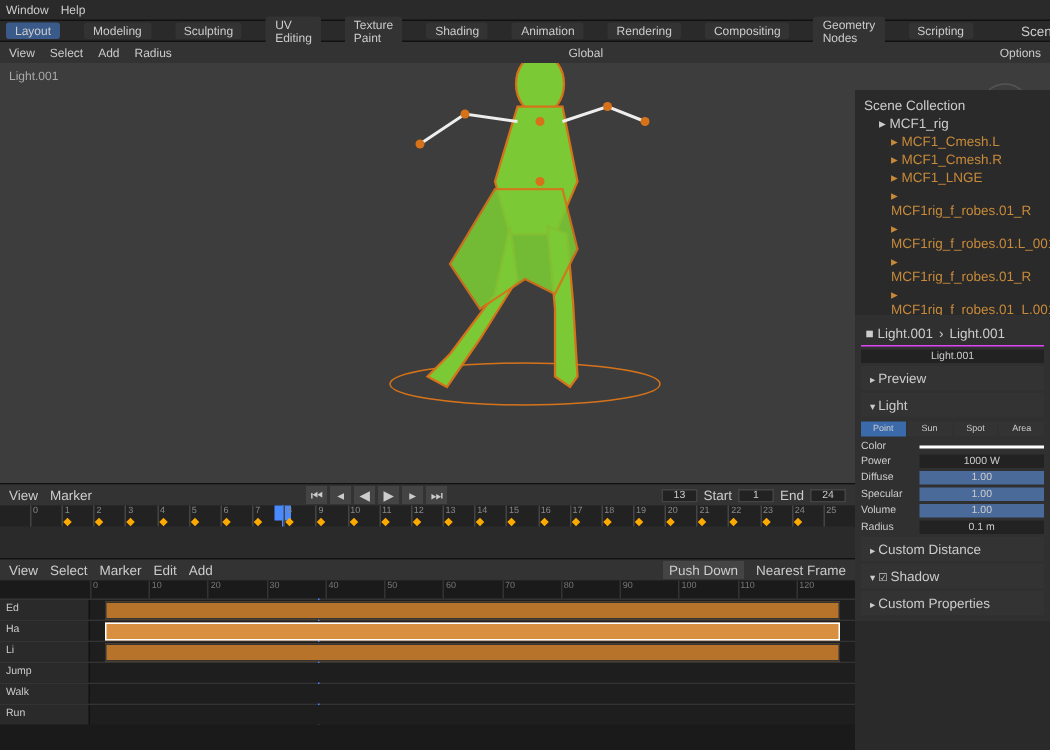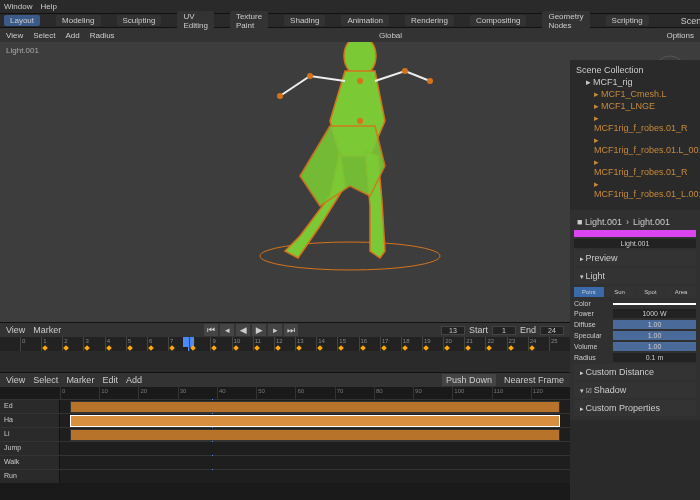--- a/index.html
+++ b/index.html
@@ -42,21 +42,21 @@
 .nla-ruler{height:12px;background:#1a1a1a;display:flex;padding-left:60px;position:relative}
 .nla-tick{flex:1;border-left:1px solid #333;font-size:6px;color:#777;padding:1px}
 .nla-tracks{position:relative}
 .nla-track{height:14px;display:flex;border-top:1px solid #333}
 .track-label{width:60px;background:#2a2a2a;padding:2px 4px;font-size:7px;border-right:1px solid #111}
 .track-content{flex:1;position:relative;background:#1e1e1e}
 .strip{position:absolute;top:1px;height:12px;background:#b8732a;border:1px solid #333}
 .strip.sel{background:#d89040;border-color:#fff}
 .nla-playhead{position:absolute;top:0;bottom:0;width:1px;background:#4a8aff;left:212px}
 .right-col{position:absolute;right:0;top:60px;width:130px;height:458px;background:#2a2a2a}
-.breadcrumb{padding:3px;font-size:7px;border-bottom:7px solid #d946ef;display:flex;gap:4px}
+.breadcrumb{padding:3px;font-size:7px;border-bottom:1px solid #d946ef;display:flex;gap:4px}
 .panel-header{padding:3px 6px;font-size:7px;background:#333;margin-top:2px}
 .frameinfo{display:flex;gap:4px;align-items:center}
 .frameinfo input{width:24px;background:#222;border:1px solid #444;color:#ccc;font-size:7px;text-align:center}
 </style>
 </head>
 <body>
 
 <div class="topbar">
   <span>Window</span>
   <span>Help</span>
@@ -126,20 +126,21 @@
     </svg>
   </div>
 </div>
 
 <div class="right-col">
   <div class="outliner">
     <div class="outliner-item white">Scene Collection</div>
     <div id="outliner-items">
         <div class="outliner-item white" style="padding-left: 12px; text-align: center;">▸ MCF1_rig</div>
         <div class="outliner-item" style="padding-left: 20px;">▸ MCF1_Cmesh.L</div>
+        <div class="outliner-item" style="padding-left: 20px;">▸ MCF1_Cmesh.R</div>
         <div class="outliner-item" style="padding-left: 20px;">▸ MCF1_LNGE</div>
         <div class="outliner-item" style="padding-left: 20px;">▸ MCF1rig_f_robes.01_R</div>
         <div class="outliner-item" style="padding-left: 20px;">▸ MCF1rig_f_robes.01.L_001</div>
         <div class="outliner-item" style="padding-left: 20px;">▸ MCF1rig_f_robes.01_R</div>
         <div class="outliner-item" style="padding-left: 20px;">▸ MCF1rig_f_robes.01_L.001</div>
       </div>
   </div>
   <div class="props">
     <div class="breadcrumb">
       <span>■ <span>Light.001</span></span>

